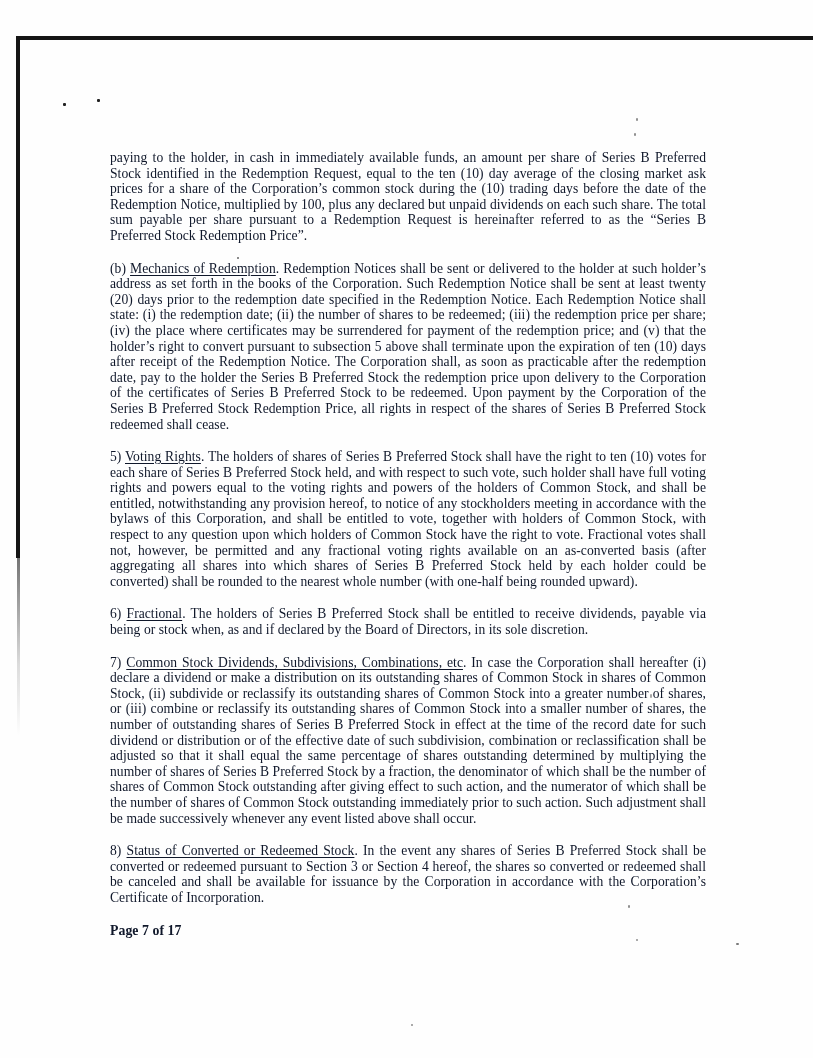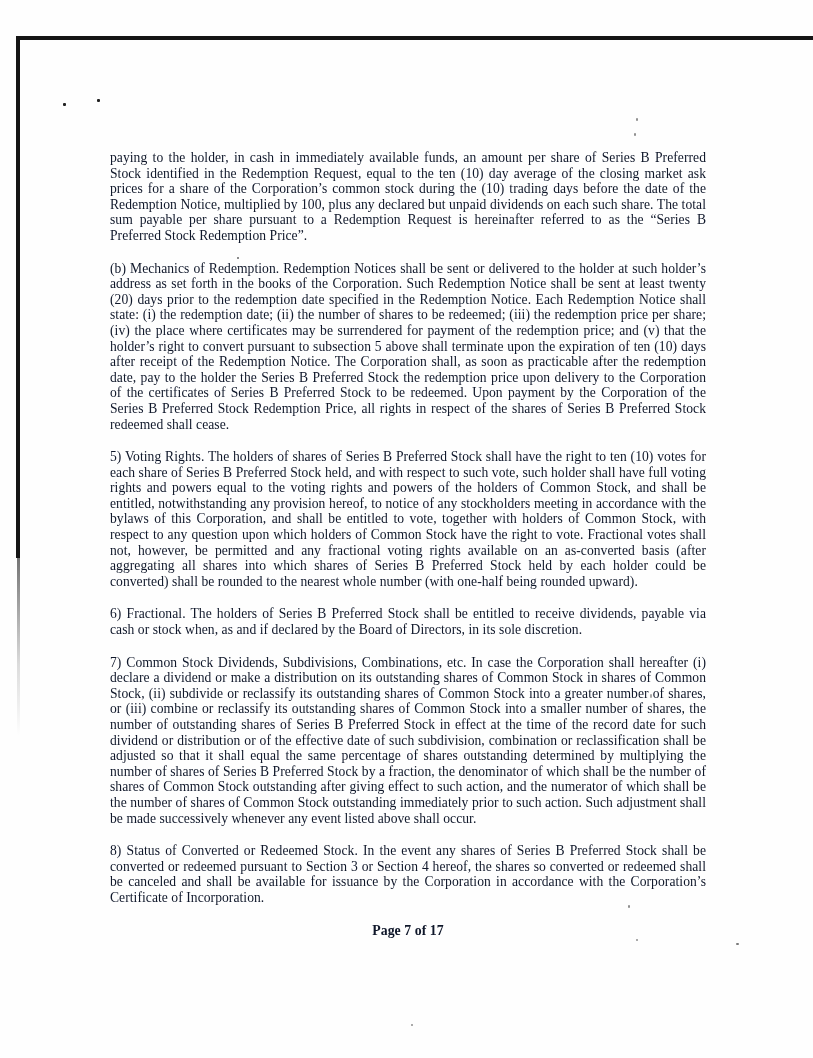--- a/index.html
+++ b/index.html
@@ -47,25 +47,26 @@
     width: 596px;
     font-size: 13.6px;
     line-height: 15.6px;
     text-align: justify;
     letter-spacing: 0.05px;
   }
   .content p {
     margin: 0 0 17px 0;
   }
   .u {
+    text-decoration: underline;
     text-underline-offset: 2px;
   }
   .footer {
     margin-top: 4px;
-    text-align: center;
+    text-align: left;
     font-weight: bold;
     font-size: 13.8px;
   }
   .speck {
     position: absolute;
     background: #222;
     border-radius: 1px;
   }
   .s1  { left: 63px;  top: 103px; width: 3px; height: 3px; }
   .s2  { left: 97px;  top: 99px;  width: 3px; height: 3px; }
@@ -88,21 +89,21 @@
   <div class="border-left-fade"></div>
 
   <div class="content">
 
     <p><span></span><span class="u"></span><span>paying to the holder, in cash in immediately available funds, an amount per share of Series B Preferred Stock identified in the Redemption Request, equal to the ten (10) day average of the closing market ask prices for a share of the Corporation’s common stock during the (10) trading days before the date of the Redemption Notice, multiplied by 100, plus any declared but unpaid dividends on each such share.  The total sum payable per share pursuant to a Redemption Request is hereinafter referred to as the “Series B Preferred Stock Redemption Price”.</span></p>
 
     <p><span>(b) </span><span class="u">Mechanics of Redemption</span><span>.  Redemption Notices shall be sent or delivered to the holder at such holder’s address as set forth in the books of the Corporation.  Such Redemption Notice shall be sent at least twenty (20) days prior to the redemption date specified in the Redemption Notice.  Each Redemption Notice shall state: (i) the redemption date; (ii) the number of shares to be redeemed; (iii) the redemption price per share; (iv) the place where certificates may be surrendered for payment of the redemption price; and (v) that the holder’s right to convert pursuant to subsection 5 above shall terminate upon the expiration of ten (10) days after receipt of the Redemption Notice. The Corporation shall, as soon as practicable after the redemption date, pay to the holder the Series B Preferred Stock the redemption price upon delivery to the Corporation of the certificates of Series B Preferred Stock to be redeemed.  Upon payment by the Corporation of the Series B Preferred Stock Redemption Price, all rights in respect of the shares of Series B Preferred Stock redeemed shall cease.</span></p>
 
     <p><span>5) </span><span class="u">Voting Rights</span><span>. The holders of shares of Series B Preferred Stock shall have the right to ten (10) votes for each share of Series B Preferred Stock held, and with respect to such vote, such holder shall have full voting rights and powers equal to the voting rights and powers of the holders of Common Stock, and shall be entitled, notwithstanding any provision hereof, to notice of any stockholders meeting in accordance with the bylaws of this Corporation, and shall be entitled to vote, together with holders of Common Stock, with respect to any question upon which holders of Common Stock have the right to vote. Fractional votes shall not, however, be permitted and any fractional voting rights available on an as-converted basis (after aggregating all shares into which shares of Series B Preferred Stock held by each holder could be converted) shall be rounded to the nearest whole number (with one-half being rounded upward).</span></p>
 
-    <p><span>6) </span><span class="u">Fractional</span><span>. The holders of Series B Preferred Stock shall be entitled to receive dividends, payable via cash or stock when, as and if declared by the Board of Directors, in its sole discretion.</span></p>
+    <p><span>6) </span><span class="u">Fractional</span><span>. The holders of Series B Preferred Stock shall be entitled to receive dividends, payable via being or stock when, as and if declared by the Board of Directors, in its sole discretion.</span></p>
 
     <p><span>7) </span><span class="u">Common Stock Dividends, Subdivisions, Combinations, etc</span><span>.  In case the Corporation shall hereafter (i) declare a dividend or make a distribution on its outstanding shares of Common Stock in shares of Common Stock, (ii) subdivide or reclassify its outstanding shares of Common Stock into a greater number of shares, or (iii) combine or reclassify its outstanding shares of Common Stock into a smaller number of shares, the number of outstanding shares of Series B Preferred Stock in effect at the time of the record date for such dividend or distribution or of the effective date of such subdivision, combination or reclassification shall be adjusted so that it shall equal the same percentage of shares outstanding determined by multiplying the number of shares of Series B Preferred Stock by a fraction, the denominator of which shall be the number of shares of Common Stock outstanding after giving effect to such action, and the numerator of which shall be the number of shares of Common Stock outstanding immediately prior to such action.  Such adjustment shall be made successively whenever any event listed above shall occur.</span></p>
 
     <p><span>8) </span><span class="u">Status of Converted or Redeemed Stock</span><span>. In the event any shares of Series B Preferred Stock shall be converted or redeemed pursuant to Section 3 or Section 4 hereof, the shares so converted or redeemed shall be canceled and shall be available for issuance by the Corporation in accordance with the Corporation’s Certificate of Incorporation.</span></p>
 
     <div class="footer">Page 7 of 17</div>
   </div>
 
   <div class="speck s1"></div>
   <div class="speck s2"></div>

